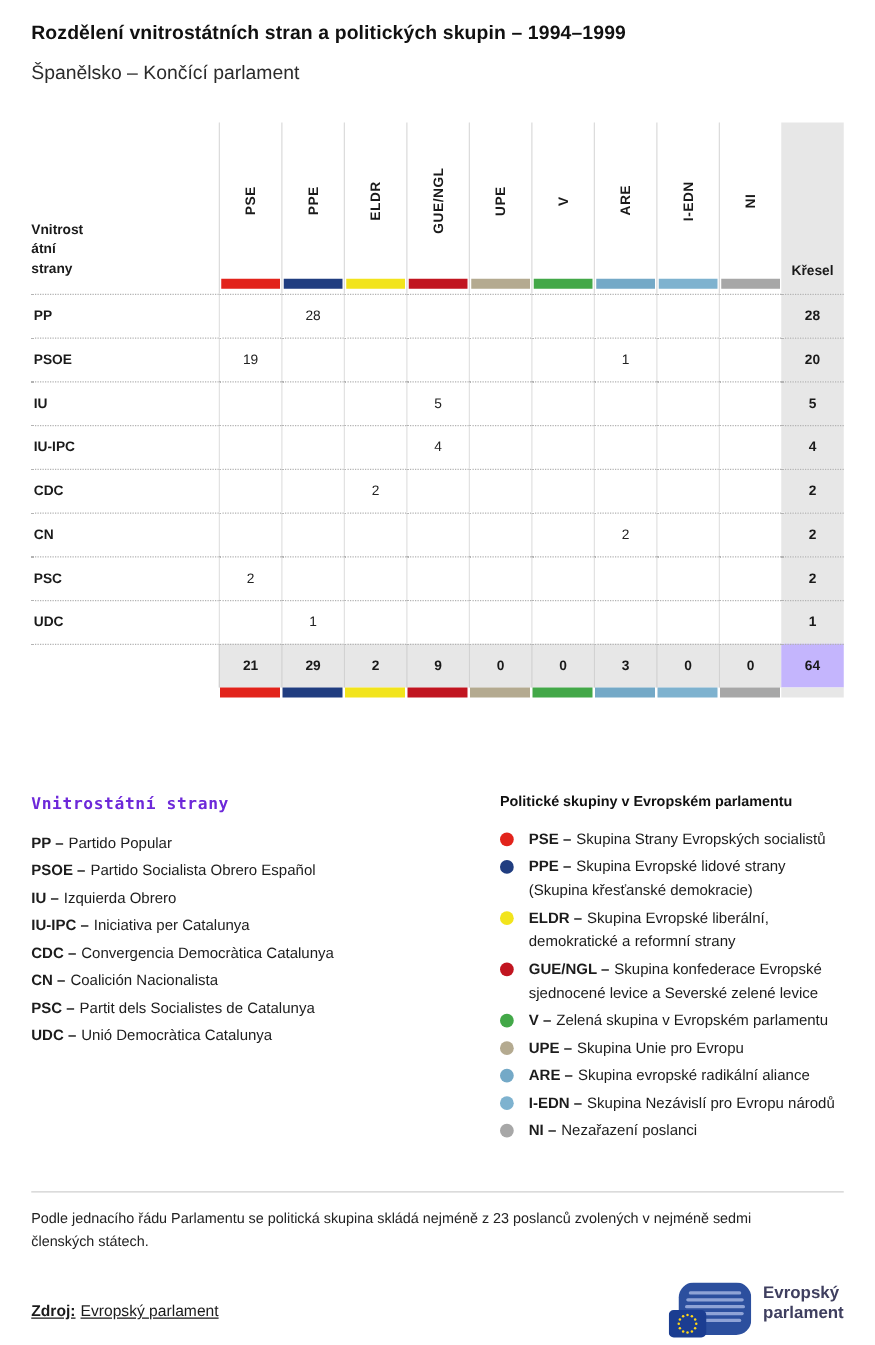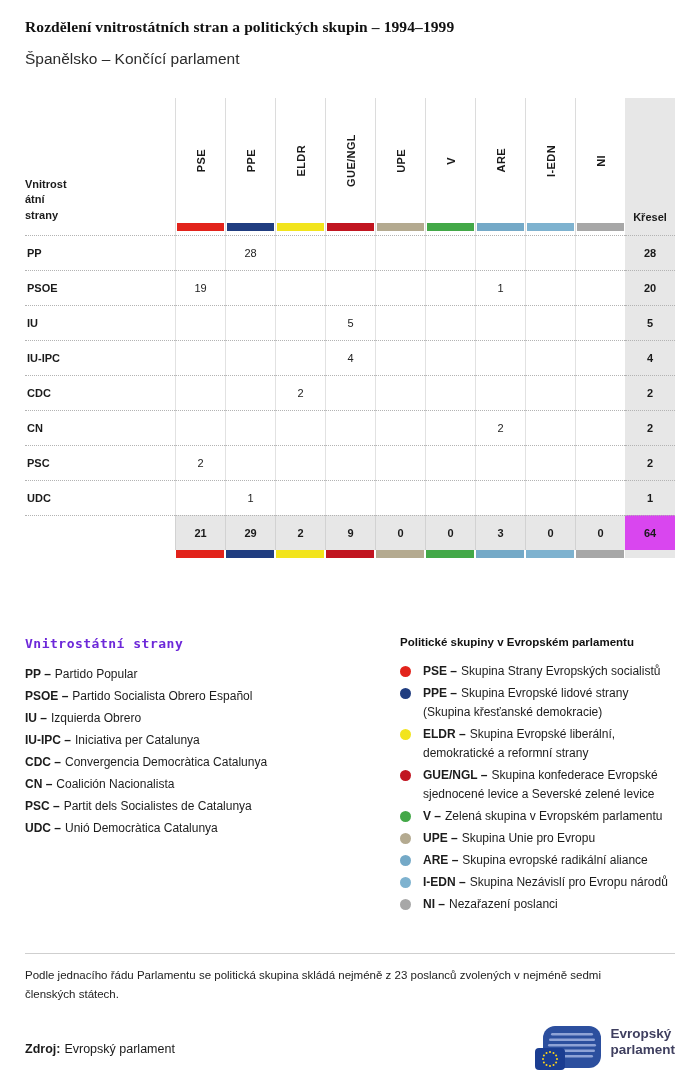--- a/index.html
+++ b/index.html
@@ -5,21 +5,21 @@
   * { margin:0; padding:0; box-sizing:border-box; }
   html,body { background:#ffffff; }
   body {
     width:700px; height:1076px;
     font-family:"Liberation Sans", sans-serif;
     color:#1a1a1a;
     overflow:hidden;
   }
   .page { padding:18px 25px 0 25px; }
 
-  h1 { font-size:15.5px; font-weight:700; letter-spacing:.1px; margin-bottom:14px; color:#111;font-family:Liberation Serif, serif; }
+  h1 { font-size:15.5px; font-weight:700; letter-spacing:.1px; margin-bottom:14px; color:#111; }
   h2 { font-size:15.5px; font-weight:400; color:#2b2b2b; margin-bottom:30px; }
 
   
   .table-grid { display:grid; grid-template-columns:150px repeat(9,50px) 50px; width:650px; }
   .cell { font-size:11px; }
 
   .head { height:137px; }
   .col-head { display:flex; flex-direction:column; border-left:1px solid #dcdcdc; padding-bottom:4px; }
   .vwrap { flex:1; display:flex; align-items:center; justify-content:center; }
   .vlabel {
@@ -33,21 +33,21 @@
     font-weight:700; font-size:11px; line-height:1.4; white-space:pre-line;
   }
   .seats-head { background:#e7e7e7; display:flex; align-items:flex-end; justify-content:center; padding-bottom:12px; }
   .seats-head-label { font-weight:700; font-size:11px; }
 
   .body { height:35px; border-top:1px dotted #b3b3b3; display:flex; align-items:center; justify-content:center; color:#222; }
   .party { justify-content:flex-start; font-weight:700; padding-left:2px; color:#1a1a1a; }
   .val { border-left:1px solid #e2e2e2; }
   .seats { background:#e7e7e7; font-weight:700; color:#1a1a1a; }
   .total-val { background:#e7e7e7; font-weight:700; border-left:1px solid #d2d2d2; color:#1a1a1a; }
-  .total-seats { background:#d946ef; font-weight:700; color:#1a1a1a; }
+  .total-seats { background:#c4b5fd; font-weight:700; color:#1a1a1a; }
   .bar-space { height:8px; }
   .bottom-bar { height:8px; padding:0 1px; }
   .bar-fill { width:100%; height:100%; }
   .bottom-seats { background:#e7e7e7; height:8px; }
 
   
   .legend { display:flex; margin-top:78px; }
   .legend-left { width:375px; }
   .legend-right { width:275px; }
   .legend-left h3 {
@@ -58,21 +58,21 @@
   .legend-item { font-size:12px; line-height:19px; margin-bottom:3px; color:#1c1c1c; }
   .li-bold { font-weight:700; margin-right:4px; }
   .dot-item { display:flex; }
   .dot { width:11px; height:11px; border-radius:50%; flex:0 0 11px; margin:4px 12px 0 0; }
   .li-body { flex:1; }
 
   
   .rule { border:none; border-top:1px solid #cfcfcf; margin-top:36px; }
   .footnote { font-size:11.5px; line-height:19px; color:#222; padding-top:12px; max-width:620px; }
   .footer { display:flex; justify-content:space-between; align-items:center; margin-top:22px; }
-  .source { font-size:12.5px; color:#1a1a1a; }
+  .source { font-size:12.5px; color:#1a1a1a;text-decoration:underline; }
   .source .src-bold { font-weight:700; margin-right:4px; }
   .footer-logo { display:flex; gap:9px; }
   .logo-text { font-weight:700; font-size:13.5px; line-height:1.15; color:#3f3f5f; }
 </style>
 </head>
 <body>
 
 <div class="page">
 
   <h1>Rozdělení vnitrostátních stran a politických skupin – 1994–1999</h1>

